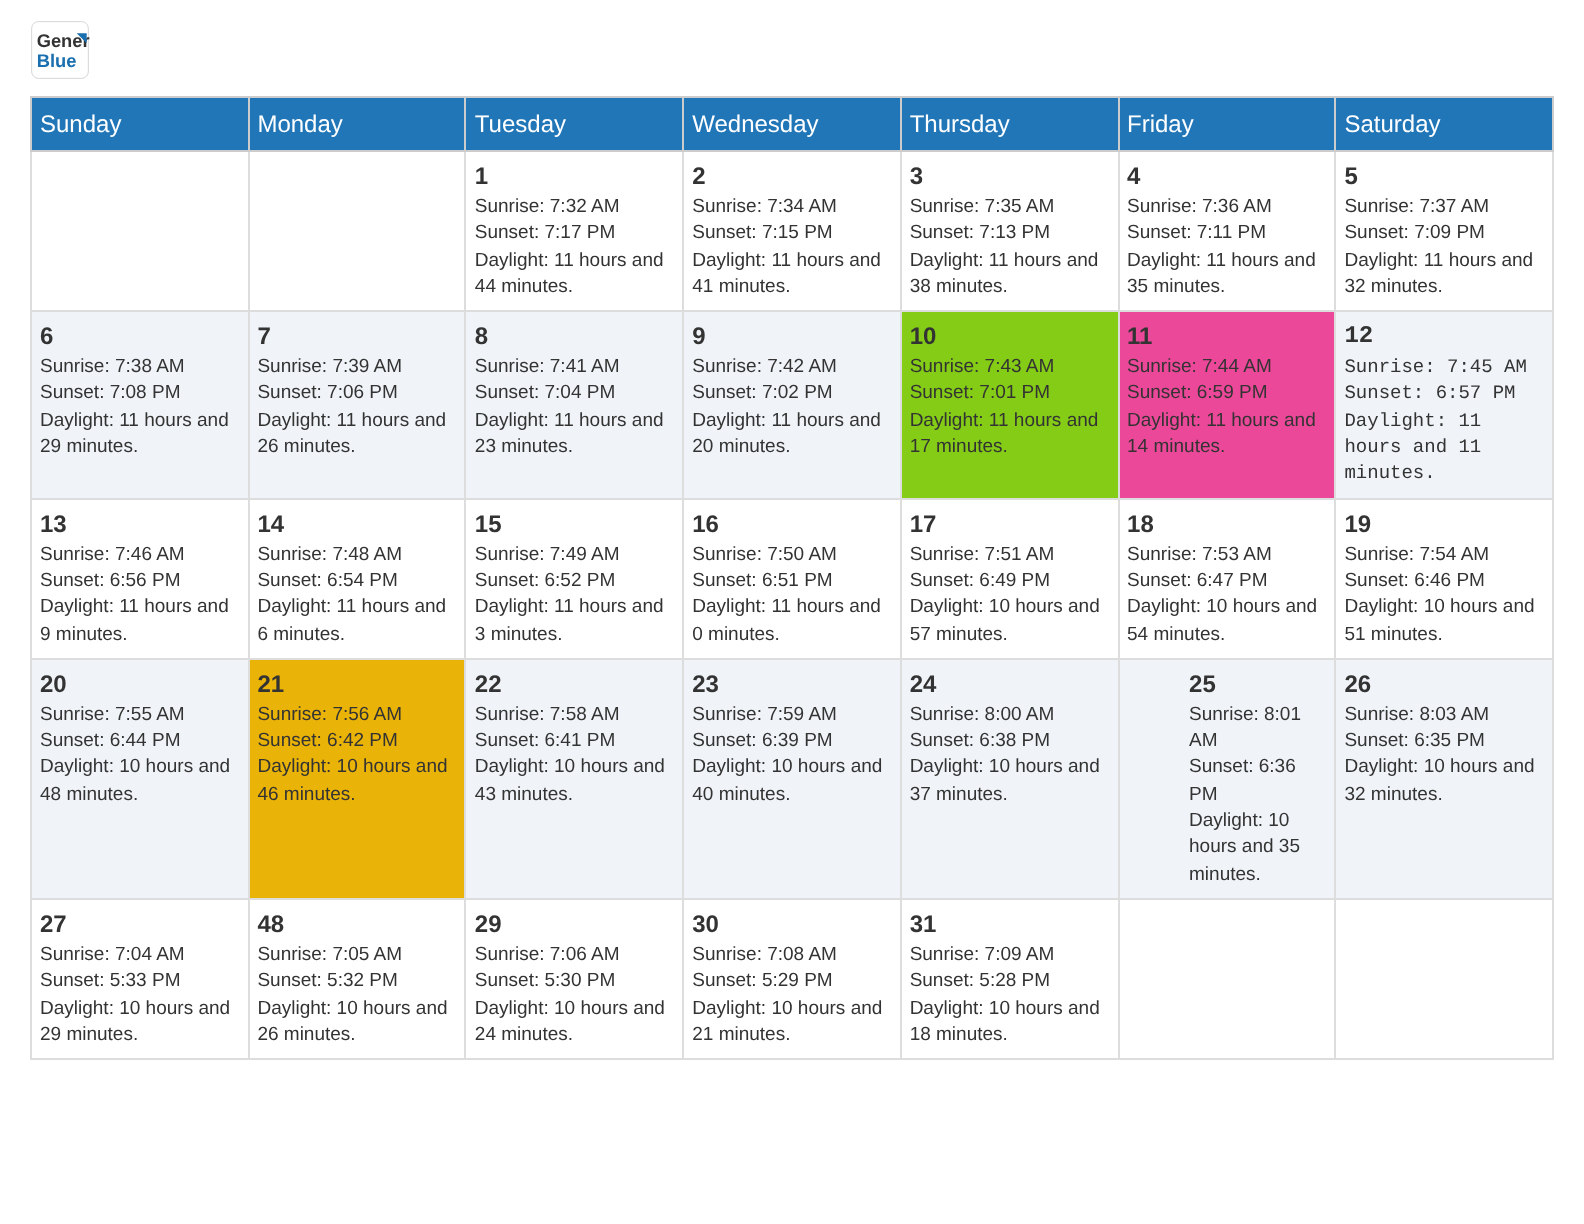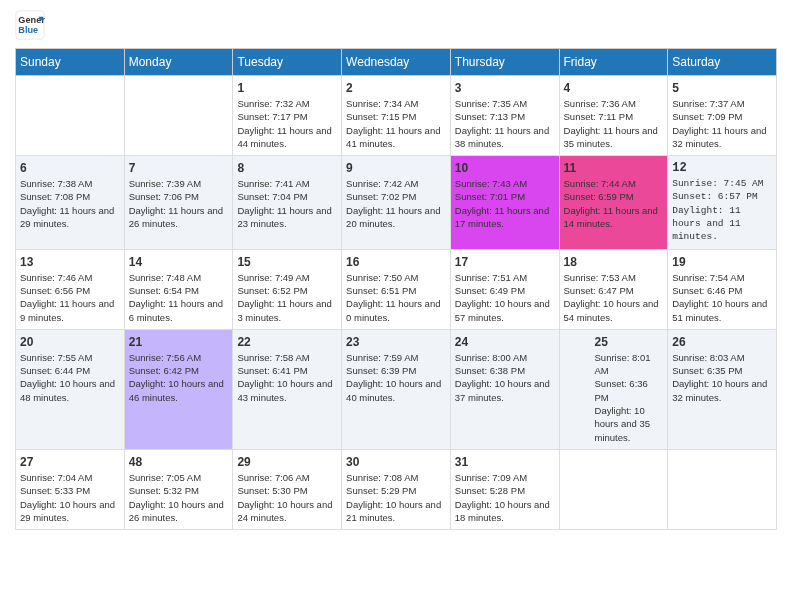--- a/index.html
+++ b/index.html
@@ -143,21 +143,21 @@
           <div class="day-info">Sunrise: 7:39 AM<br>Sunset: 7:06 PM<br>Daylight: 11 hours and 26 minutes.</div>
         </td>
         <td style="background: rgb(240, 244, 248);">
           <span class="day-number">8</span>
           <div class="day-info">Sunrise: 7:41 AM<br>Sunset: 7:04 PM<br>Daylight: 11 hours and 23 minutes.</div>
         </td>
         <td style="background: rgb(240, 244, 248);">
           <span class="day-number">9</span>
           <div class="day-info">Sunrise: 7:42 AM<br>Sunset: 7:02 PM<br>Daylight: 11 hours and 20 minutes.</div>
         </td>
-        <td style="background: #d946ef;">
+        <td style="background: #84cc16;">
           <span class="day-number">10</span>
           <div class="day-info">Sunrise: 7:43 AM<br>Sunset: 7:01 PM<br>Daylight: 11 hours and 17 minutes.</div>
         </td>
         <td style="background: #ec4899;">
           <span class="day-number">11</span>
           <div class="day-info">Sunrise: 7:44 AM<br>Sunset: 6:59 PM<br>Daylight: 11 hours and 14 minutes.</div>
         </td>
         <td style="background: rgb(240, 244, 248); font-family: Liberation Mono, monospace;">
           <span class="day-number">12</span>
           <div class="day-info">Sunrise: 7:45 AM<br>Sunset: 6:57 PM<br>Daylight: 11 hours and 11 minutes.</div>
@@ -191,21 +191,21 @@
         <td>
           <span class="day-number">19</span>
           <div class="day-info">Sunrise: 7:54 AM<br>Sunset: 6:46 PM<br>Daylight: 10 hours and 51 minutes.</div>
         </td>
       </tr>
       <tr>
         <td style="background: rgb(240, 244, 248);">
           <span class="day-number">20</span>
           <div class="day-info">Sunrise: 7:55 AM<br>Sunset: 6:44 PM<br>Daylight: 10 hours and 48 minutes.</div>
         </td>
-        <td style="background: #c4b5fd;">
+        <td style="background: #eab308;">
           <span class="day-number">21</span>
           <div class="day-info">Sunrise: 7:56 AM<br>Sunset: 6:42 PM<br>Daylight: 10 hours and 46 minutes.</div>
         </td>
         <td style="background: rgb(240, 244, 248);">
           <span class="day-number">22</span>
           <div class="day-info">Sunrise: 7:58 AM<br>Sunset: 6:41 PM<br>Daylight: 10 hours and 43 minutes.</div>
         </td>
         <td style="background: rgb(240, 244, 248);">
           <span class="day-number">23</span>
           <div class="day-info">Sunrise: 7:59 AM<br>Sunset: 6:39 PM<br>Daylight: 10 hours and 40 minutes.</div>

